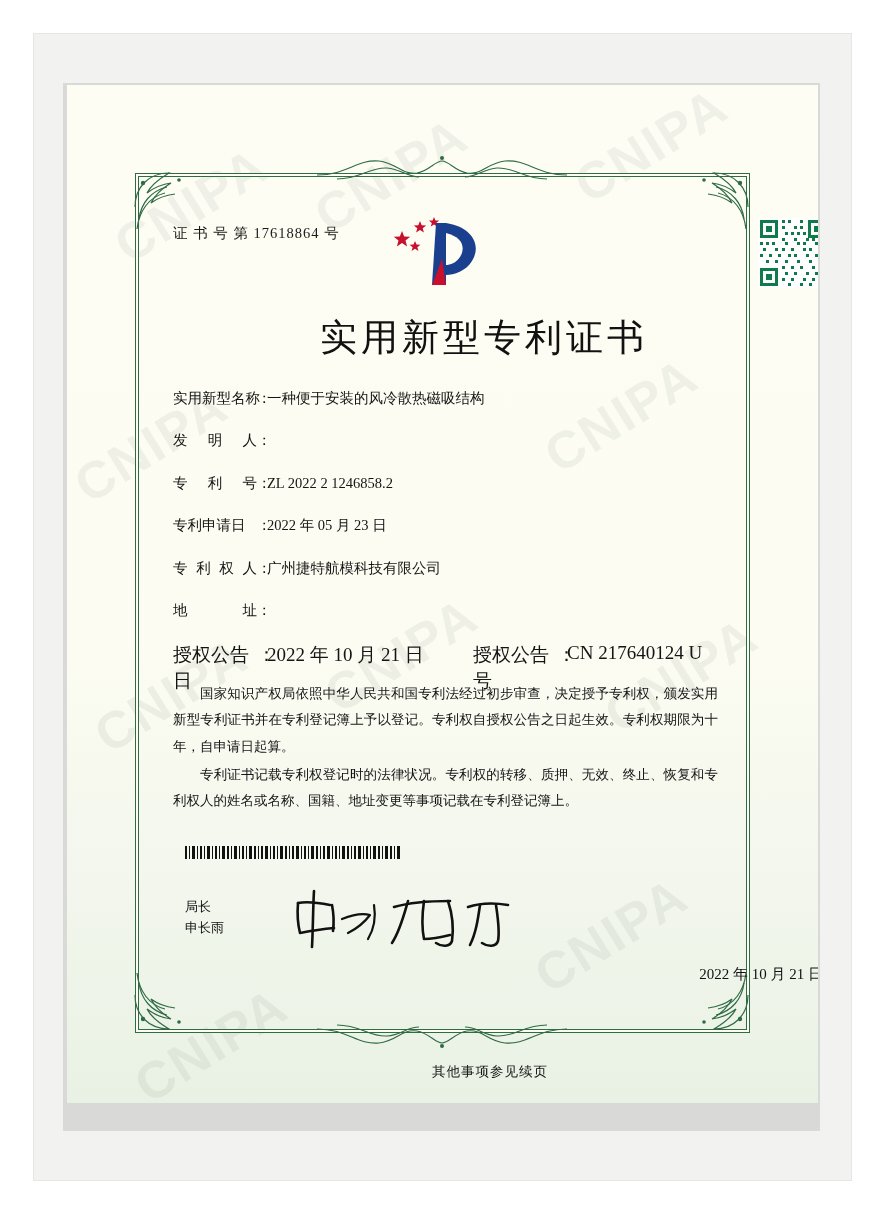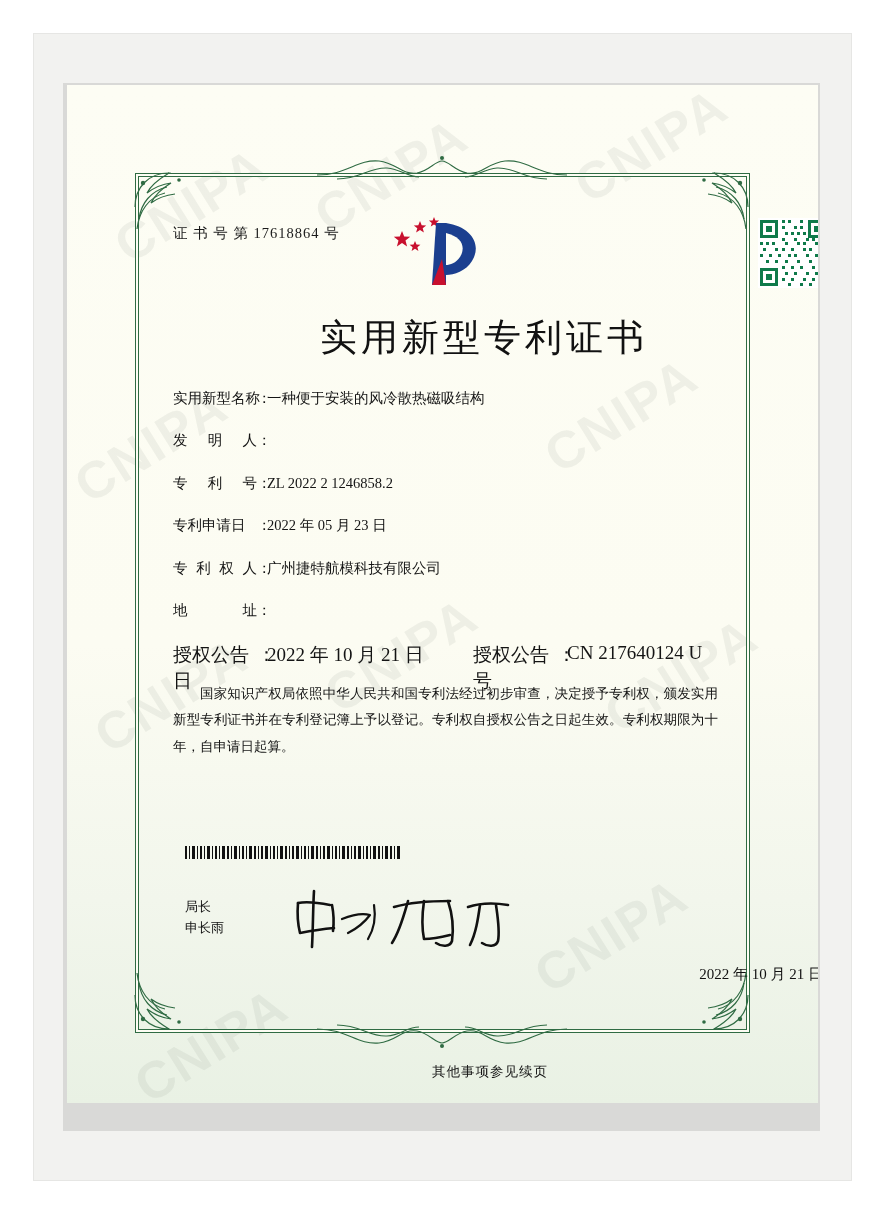--- a/index.html
+++ b/index.html
@@ -489,20 +489,21 @@
             <span style="width:84px; flex:0 0 84px;">授权公告号</span>
             <span style="width:10px; flex:0 0 10px;">：</span>
             <span>CN 217640124 U</span>
           </div>
         </div>
 
       </div>
 
       <div class="paragraphs">
         <p>国家知识产权局依照中华人民共和国专利法经过初步审查，决定授予专利权，颁发实用新型专利证书并在专利登记簿上予以登记。专利权自授权公告之日起生效。专利权期限为十年，自申请日起算。</p>
+        <p>专利证书记载专利权登记时的法律状况。专利权的转移、质押、无效、终止、恢复和专利权人的姓名或名称、国籍、地址变更等事项记载在专利登记簿上。</p>
       </div>
 
       <div class="barcode">
         <svg width="215" height="13" viewBox="0 0 215 13" shape-rendering="crispEdges">
           <g fill="#111111">
             <rect x="0" y="0" width="2" height="13"></rect>
               <rect x="4" y="0" width="1" height="13"></rect>
               <rect x="7" y="0" width="3" height="13"></rect>
             <rect x="12" y="0" width="1" height="13"></rect>
               <rect x="15" y="0" width="2" height="13"></rect>

